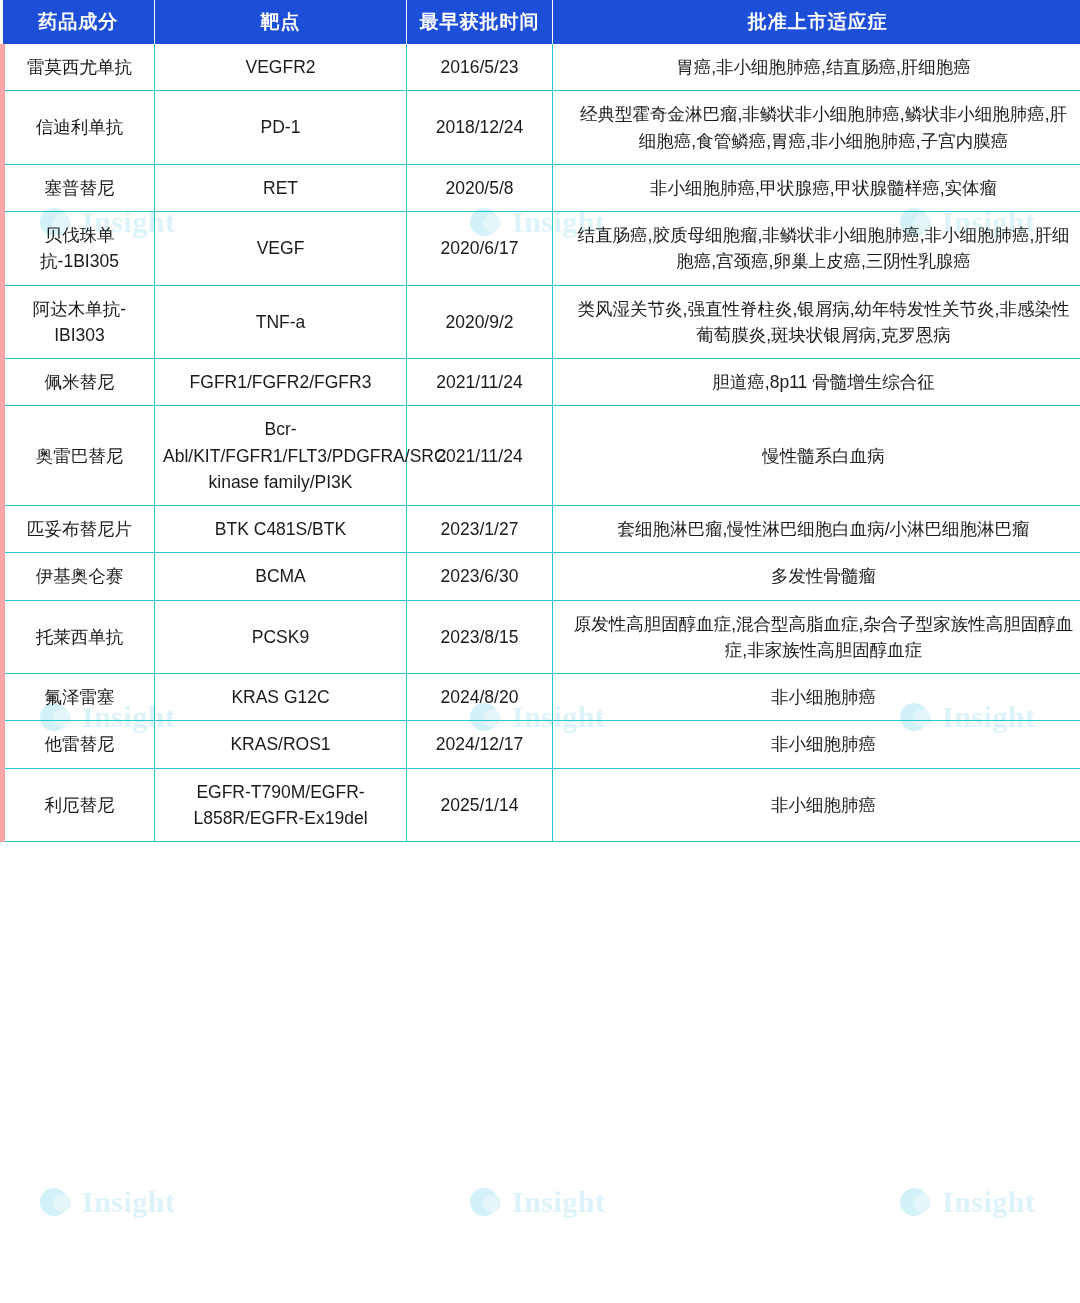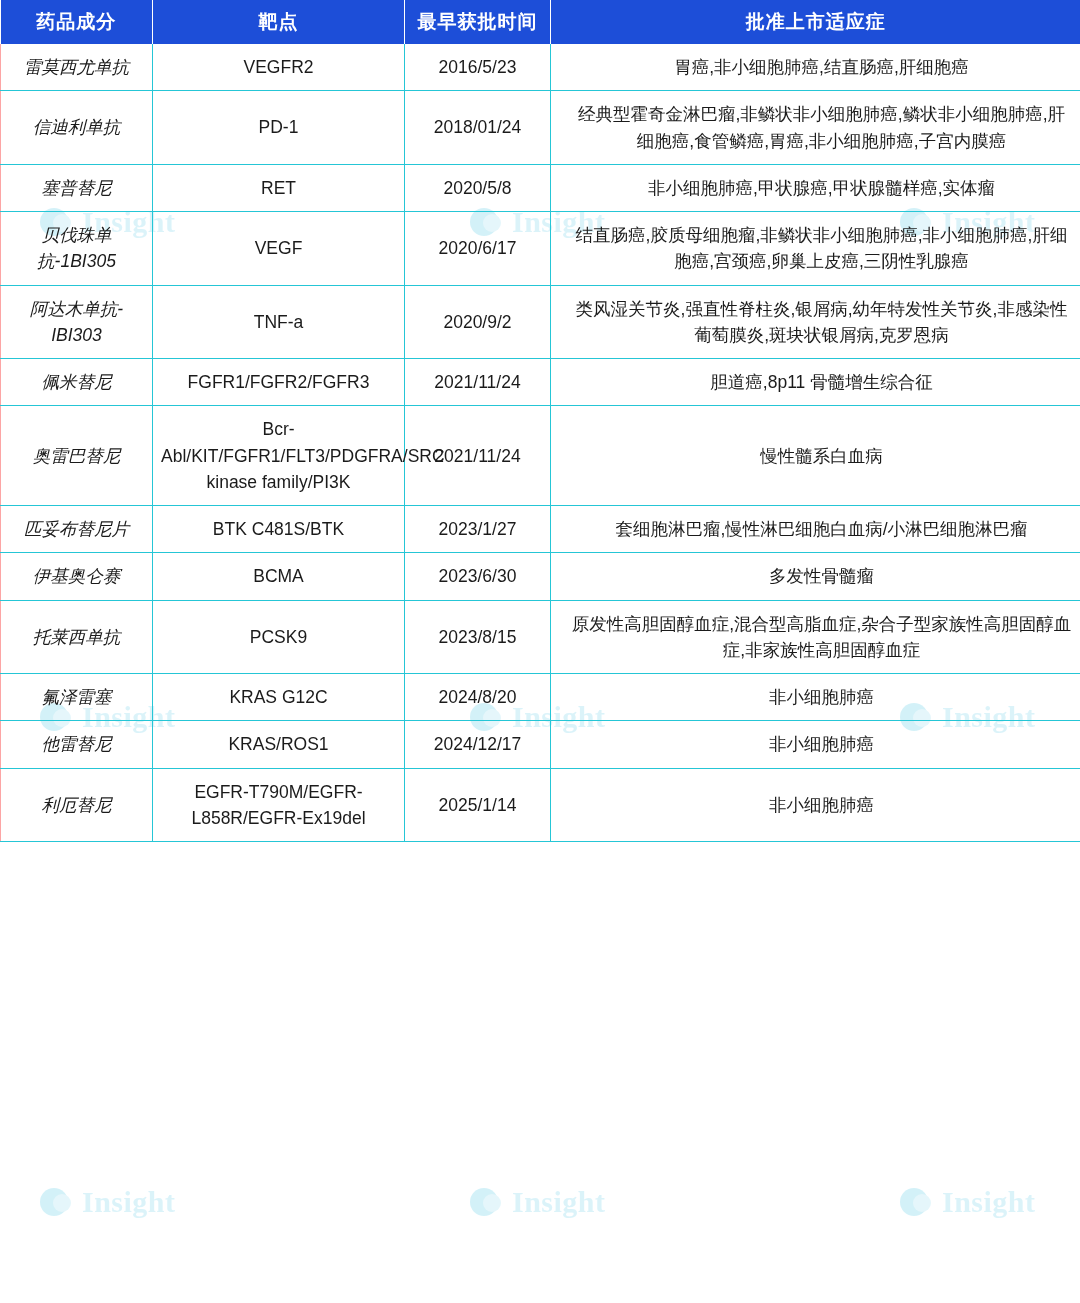--- a/index.html
+++ b/index.html
@@ -90,21 +90,21 @@
     border-bottom: 1px solid #25c6d6;
     border-right: 1px solid #25c6d6;
     font-size: 17.5px;
     color: #1b1b1b;
     text-align: center;
     vertical-align: middle;
     padding: 10px 8px;
     line-height: 1.5;
     background: transparent;
   }
-  tbody tr td:first-child { border-left: 1px solid #fca5a5; font-style: italic; }
+  tbody tr td:first-child { border-left: 5px solid #fca5a5; }
   tbody tr td:last-child { border-right: 1px solid #25c6d6; }
   tbody tr:first-child td { border-top: none; }
 
   td.ind {
     text-align: center;
     padding-left: 20px;
   }
 </style>
 </head>
 <body>
@@ -168,21 +168,21 @@
     <tbody>
         <tr>
           <td>雷莫西尤单抗</td>
           <td>VEGFR2</td>
           <td>2016/5/23</td>
           <td class="ind">胃癌,非小细胞肺癌,结直肠癌,肝细胞癌</td>
         </tr>
         <tr>
           <td>信迪利单抗</td>
           <td>PD-1</td>
-          <td>2018/01/24</td>
+          <td>2018/12/24</td>
           <td class="ind">经典型霍奇金淋巴瘤,非鳞状非小细胞肺癌,鳞状非小细胞肺癌,肝细胞癌,食管鳞癌,胃癌,非小细胞肺癌,子宫内膜癌</td>
         </tr>
         <tr>
           <td>塞普替尼</td>
           <td>RET</td>
           <td>2020/5/8</td>
           <td class="ind">非小细胞肺癌,甲状腺癌,甲状腺髓样癌,实体瘤</td>
         </tr>
         <tr>
           <td>贝伐珠单抗-1BI305</td>

